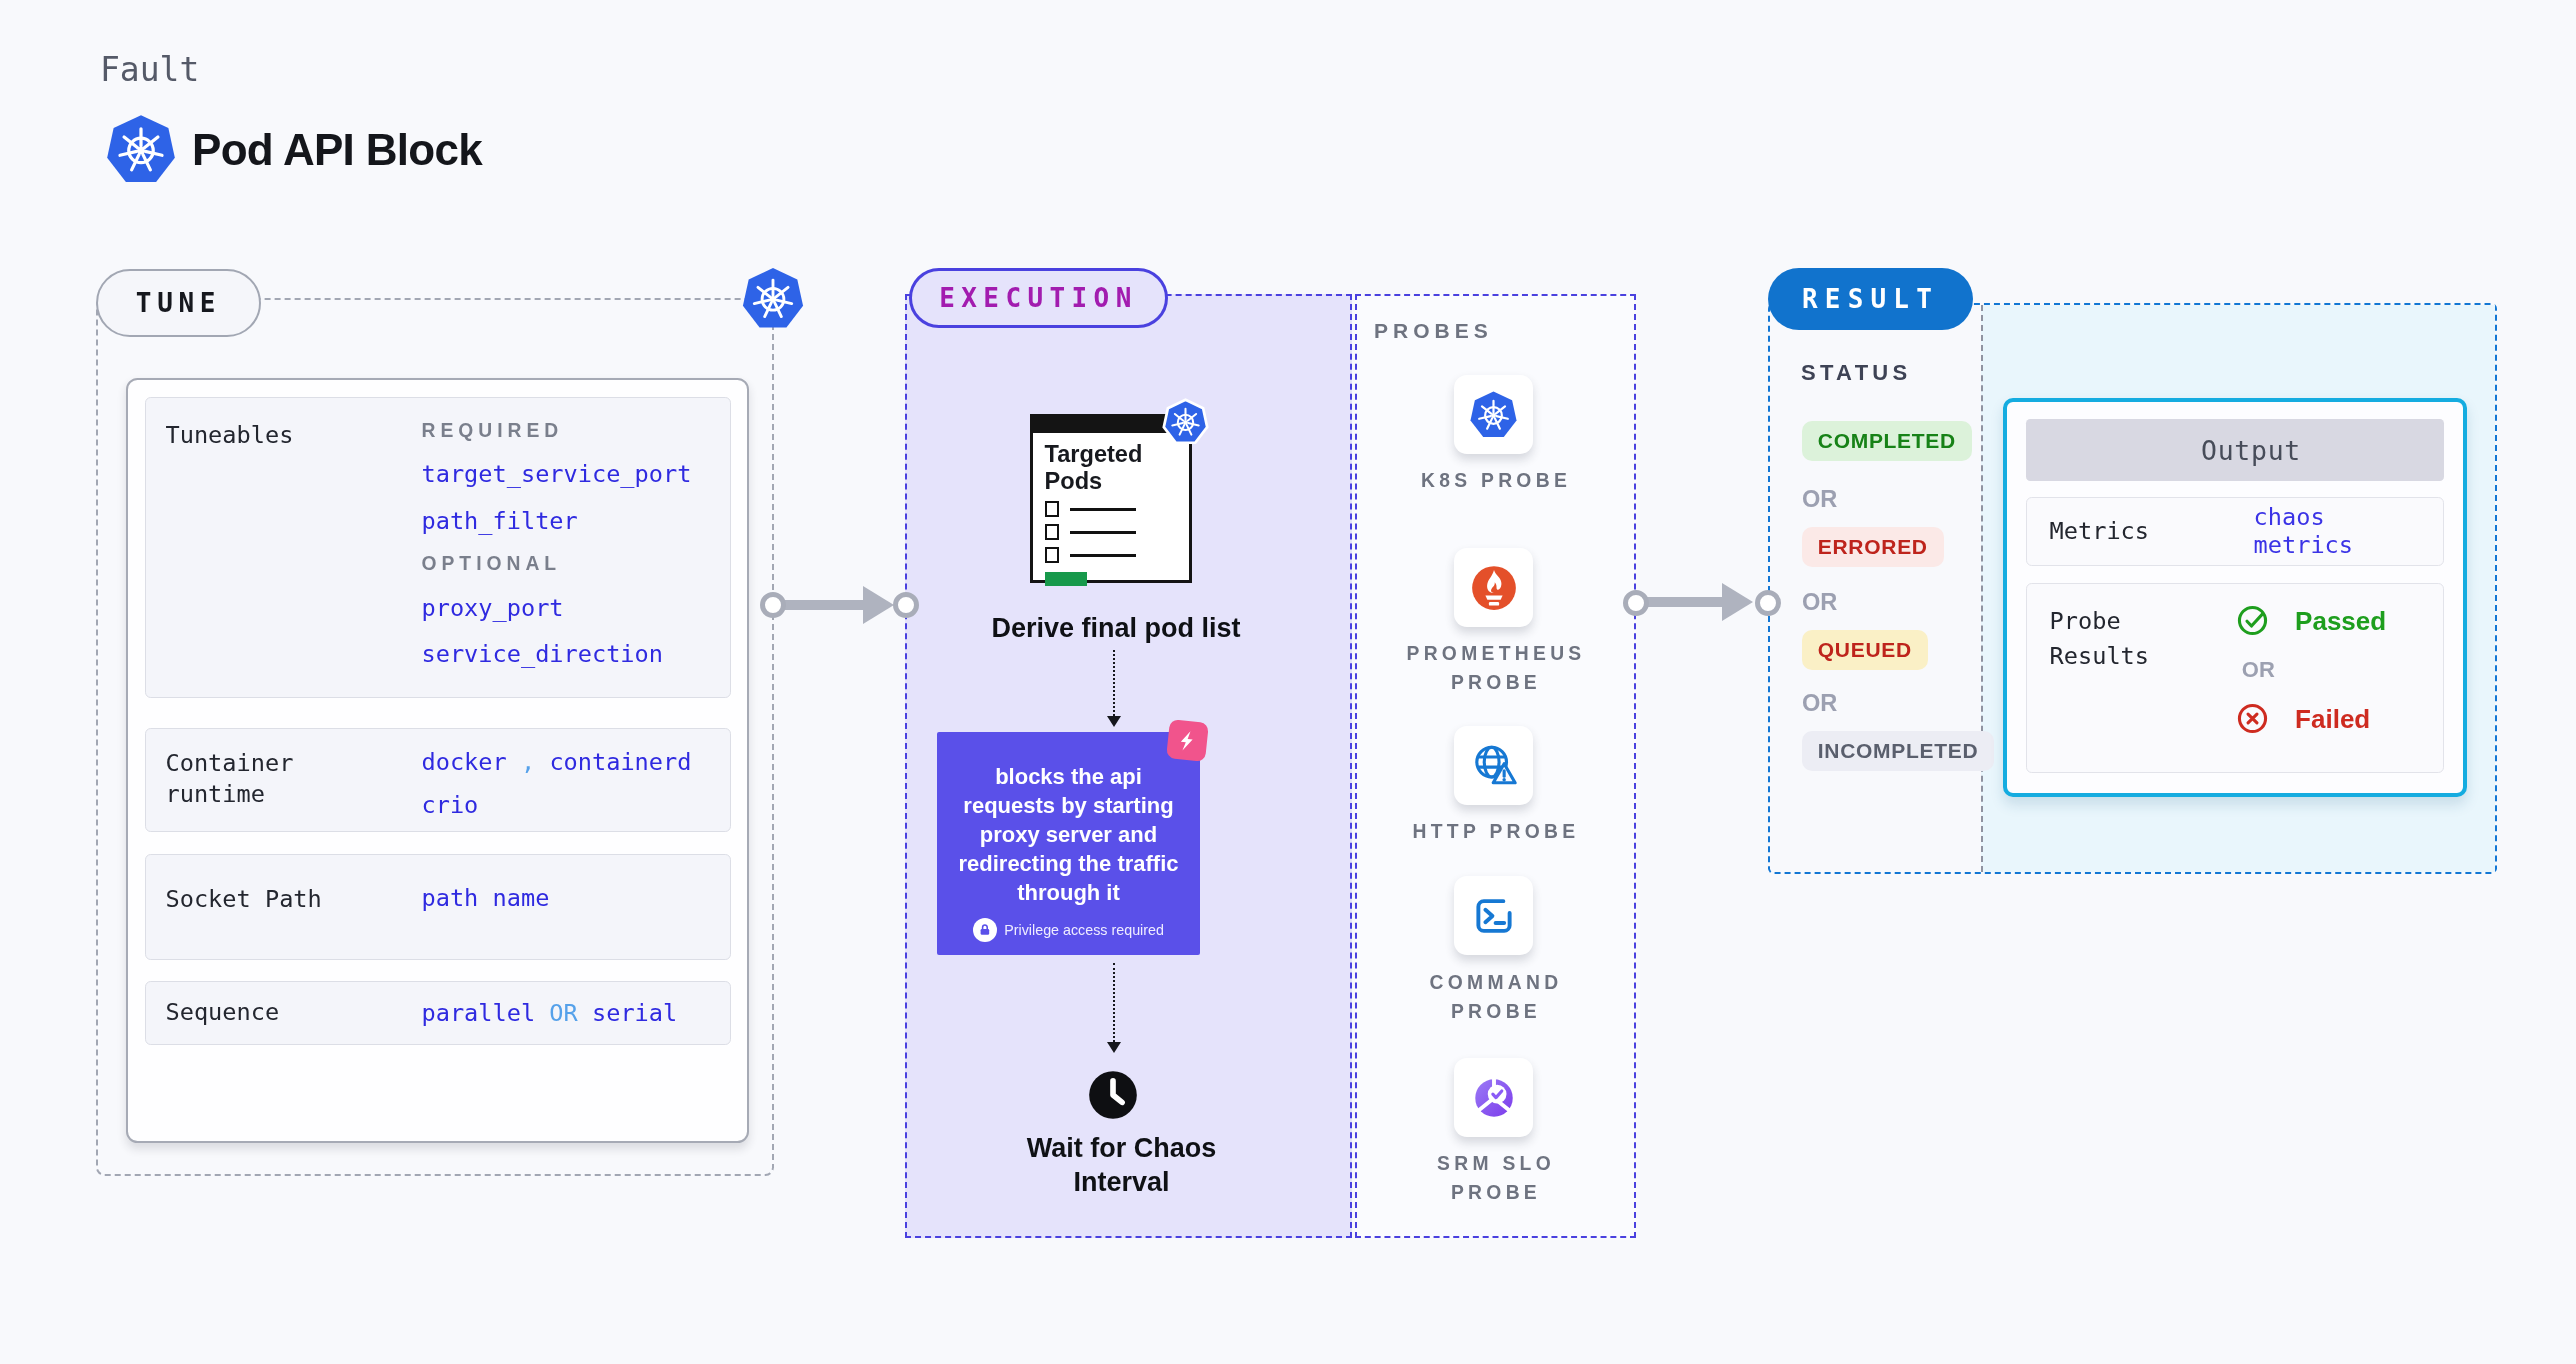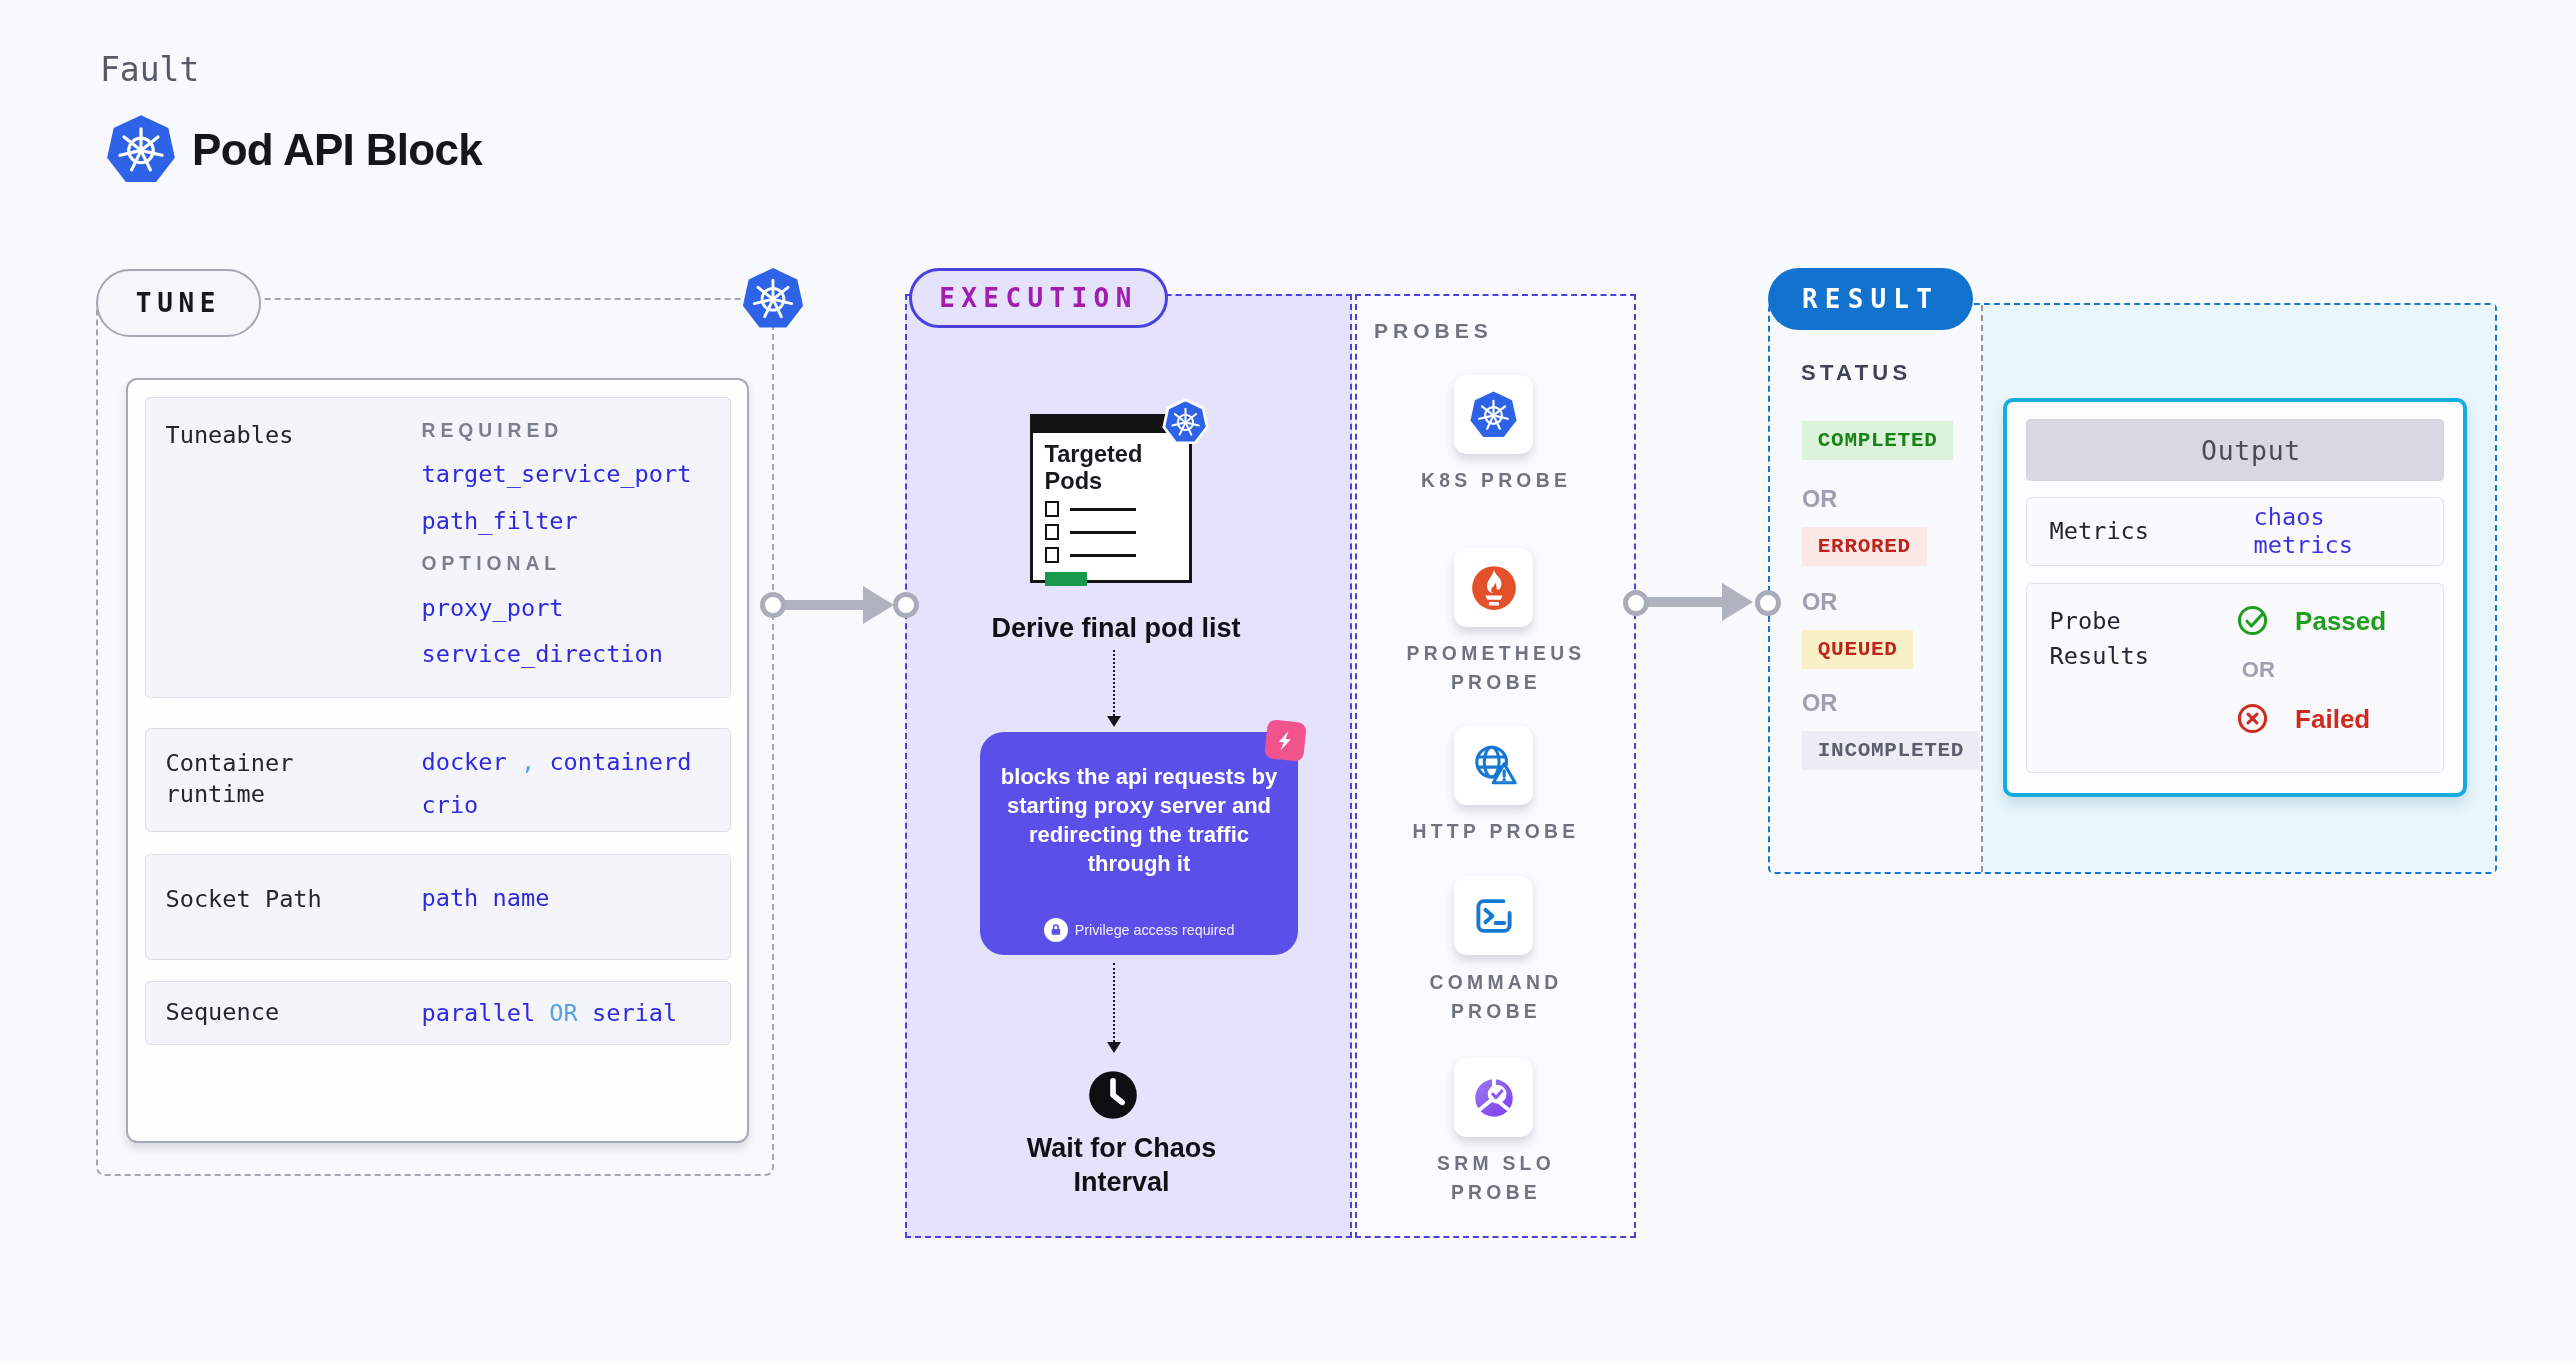--- a/index.html
+++ b/index.html
@@ -55,21 +55,21 @@
   .pods-topbar { height:15.8px; background:#141414; }
   .pods-badge { position:absolute; right:-20px; top:-18.6px; width:47px; height:47px; }
   .pods-title { font-size:23.6px; font-weight:bold; color:#17191E; line-height:1.12; margin:8.6px 11.5px 0; }
   .chk-row { display:flex; align-items:center; gap:11.5px; margin:7.2px 11.5px 0; }
   .chk-box { width:14.3px; height:15.8px; border:2.9px solid #111; }
   .chk-line { width:66px; height:2.9px; background:#111; }
   .green-bar { width:42px; height:14.3px; background:#17994B; margin:8.6px 11.5px; }
   .derive-label { left:969px; top:613px; width:294px; text-align:center; font-size:27px; font-weight:bold; color:#0F1115; }
   .dotline { width:0; border-left:2.9px dotted #15171C; }
   .dot-arrowhead { width:0; height:0; border-left:7.9px solid transparent; border-right:7.9px solid transparent; border-top:11.5px solid #15171C; }
-  .action-box { left:980px; top:732px; width:318px; height:223px; background:#5A50E9; border-radius:24px; z-index:3; }
+  .action-box { left:937px; top:732px; width:263px; height:223px; background:#5A50E9; border-radius:2px; z-index:3; }
   .action-text { padding:30px 17px 0; font-size:22px; font-weight:bold; color:#fff; line-height:1.32; text-align:center; }
   .priv-row { position:absolute; bottom:13px; left:0; width:100%; display:flex; align-items:center; justify-content:center; gap:7.2px; }
   .priv-circle { width:24px; height:24px; background:#fff; border-radius:50%; display:flex; align-items:center; justify-content:center; }
   .priv-text { font-size:14.3px; color:#EFEDFF; }
   .pink-badge { position:absolute; right:-7.2px; top:-11.5px; width:39px; height:39px; background:#F1548C; border-radius:8.6px;
                 transform:rotate(6deg); display:flex; align-items:center; justify-content:center; }
   .clock { left:1087px; top:1069px; width:52px; height:52px; }
   .wait-label { left:996px; top:1132px; width:251px; text-align:center; font-size:27px; font-weight:bold; color:#0F1115;
                 line-height:1.25; white-space:pre-line; }
 
@@ -80,21 +80,21 @@
   .probe-label { width:266px; left:1363px; text-align:center; font-size:19.3px; font-weight:600; letter-spacing:4.3px;
                  color:#6E7380; line-height:1.5; white-space:pre-line; }
 
   
   .a-circle { width:26px; height:26px; border:5px solid #A9ADB9; background:#fff; border-radius:50%; z-index:4; }
   .a-shaft { height:10px; background:#AFB3BF; }
   .a-head { width:0; height:0; border-top:19.3px solid transparent; border-bottom:19.3px solid transparent; border-left:31.5px solid #AFB3BF; }
 
   
   .status-label { left:1801px; top:360px; font-size:22px; font-weight:bold; letter-spacing:4.3px; color:#3E4355; }
-  .badge { left:1802px; display:inline-block; padding:7.9px 15.8px; border-radius:0; font-size:21px; font-weight:bold; letter-spacing:0.7px;font-family:Liberation Mono, monospace; }
+  .badge { left:1802px; display:inline-block; padding:7.9px 15.8px; border-radius:10px; font-size:21px; font-weight:bold; letter-spacing:0.7px; }
   .b-completed { background:#DCF2DA; color:#178217; }
   .b-errored { background:#FBE9E7; color:#BE241C; }
   .b-queued { background:#FAF0C6; color:#BE241C; }
   .b-incompleted { background:#ECEDF4; color:#5A5F6D; }
   .or-text { left:1802px; font-size:23.6px; font-weight:600; color:#9CA0B1; }
 
   .output-card { left:2003px; top:398px; width:464px; height:399px; background:#FDFDFF; border:4.3px solid #15ACE0;
                  border-radius:10px; padding:17px 18.6px; box-shadow:0 7.2px 13px rgba(20,90,130,.15); }
   .out-header { height:62px; background:#D8D8E2; border-radius:4.3px; display:flex; align-items:center; justify-content:center;
                 font-size:26.5px; letter-spacing:0.7px; color:#474C59; margin-bottom:15.8px;padding-left:32px; }

